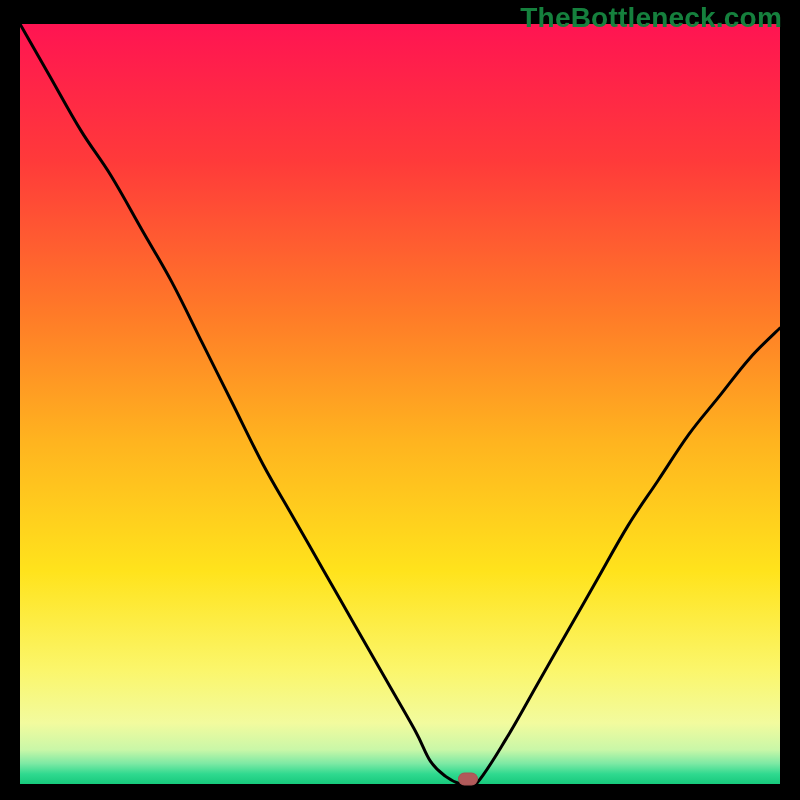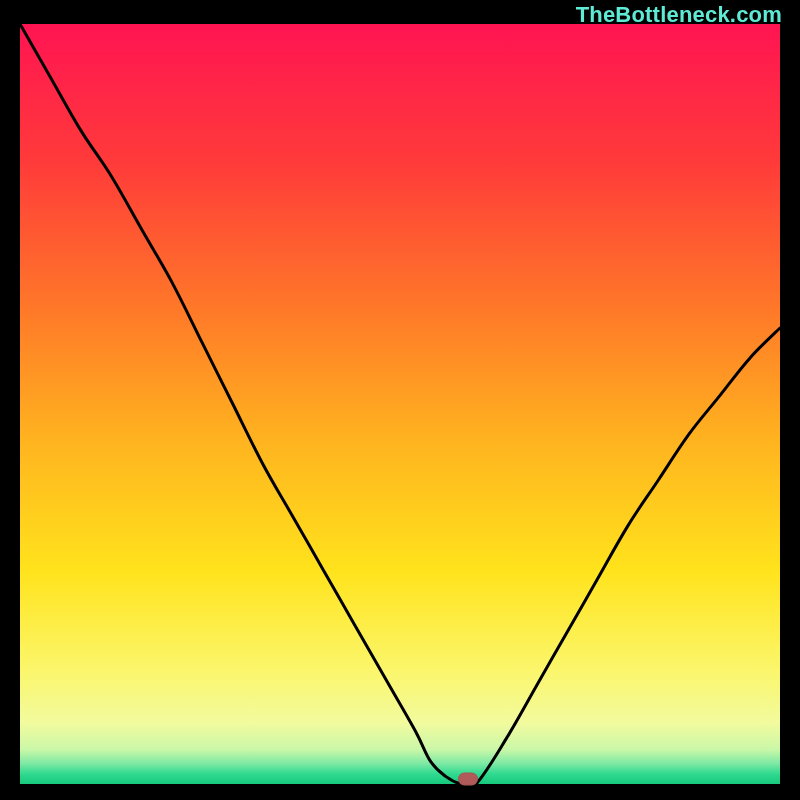--- a/index.html
+++ b/index.html
@@ -14,22 +14,22 @@
   .frame {
     position: relative;
     width: 800px;
     height: 800px;
     background: #000;
   }
   .attribution {
     position: absolute;
     top: 2px;
     right: 18px;
-    color: #5eead4;
-    font-size: 22px;
+    color: #15803d;
+    font-size: 28px;
     font-weight: 600;
     letter-spacing: 0.2px;
     z-index: 50;
   }
   .plot {
     position: absolute;
     left: 20px;
     top: 24px;
     width: 760px;
     height: 760px;

